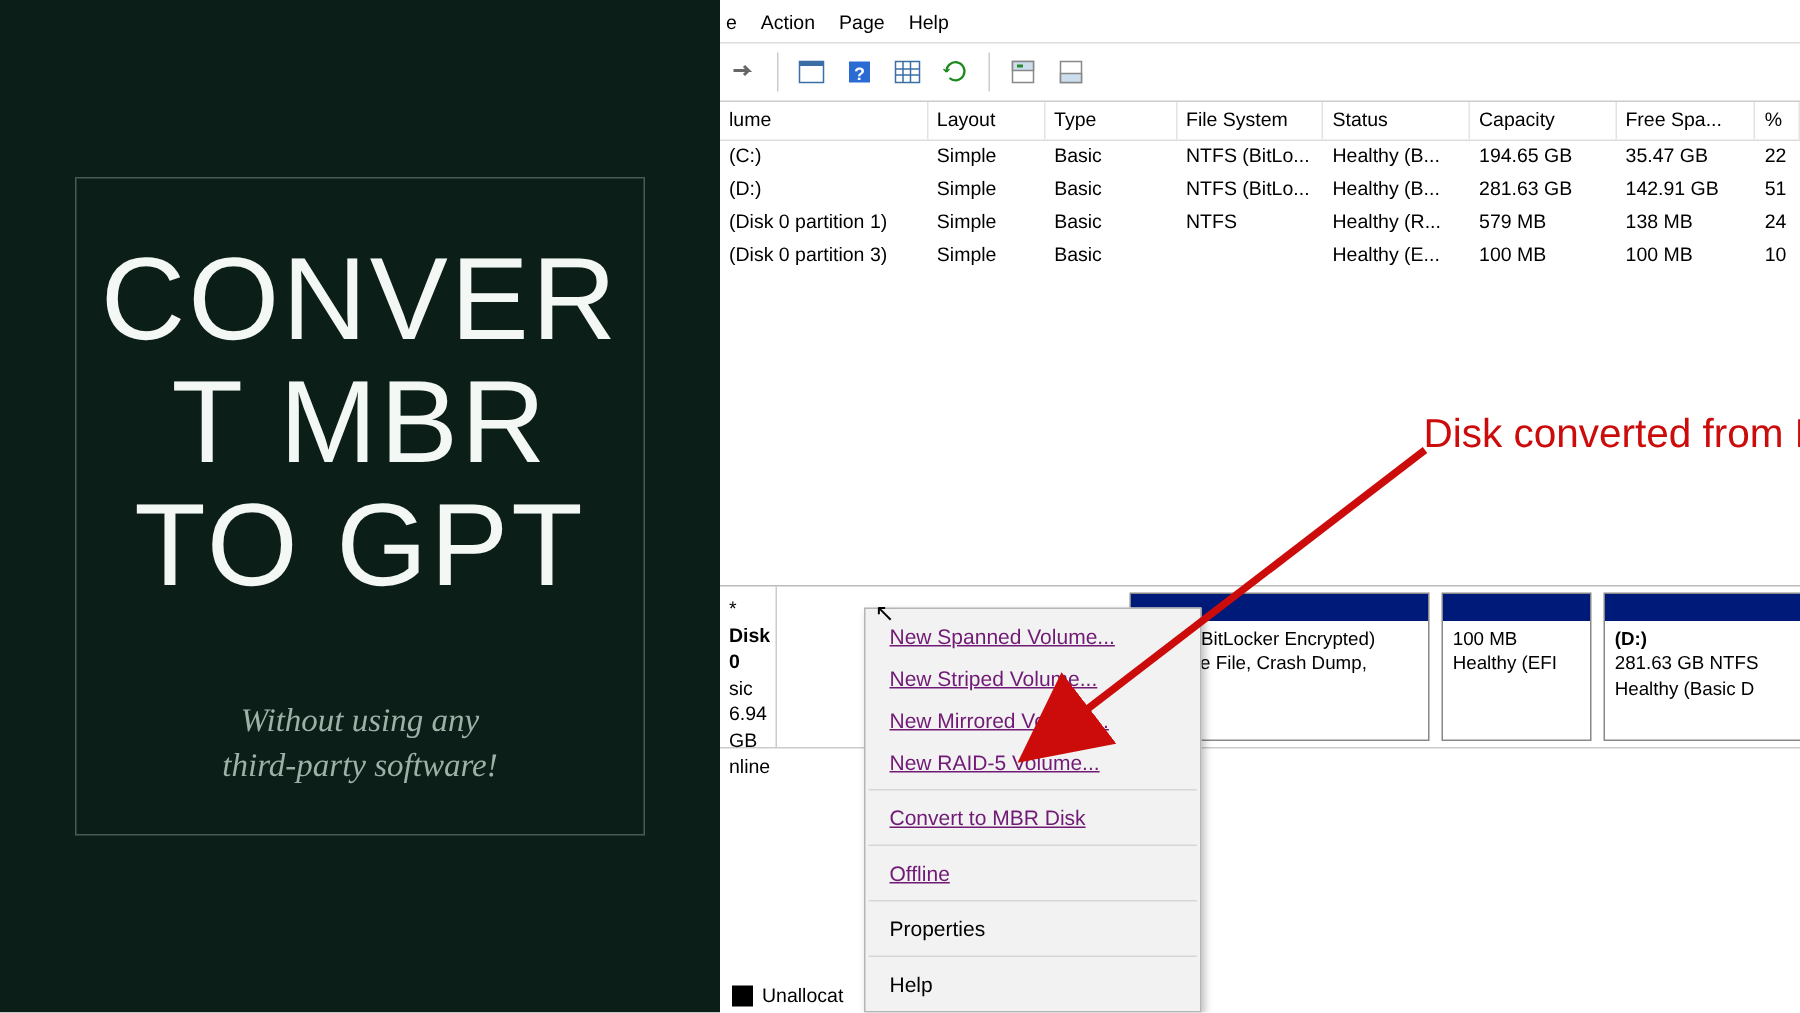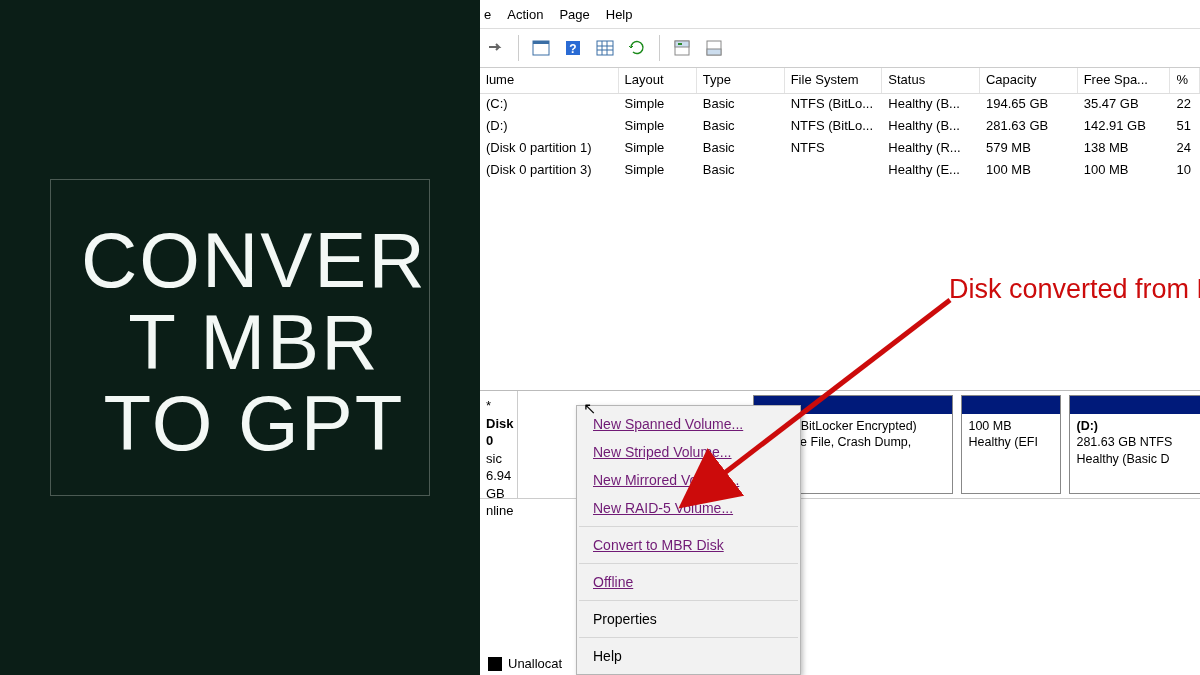--- a/index.html
+++ b/index.html
@@ -6,21 +6,21 @@
 body { width: 1200px; height: 675px; overflow: hidden; font-family: "Segoe UI", Tahoma, sans-serif; position: relative; background: #fff; }
 
 
 .promo {
   position: absolute; left: 0; top: 0; width: 480px; height: 675px;
   background: #0b1e17; color: #e6efe9;
   display: flex; flex-direction: column; align-items: center; justify-content: center;
 }
 .promo-frame {
   border: 1px solid #4b5a53; padding: 40px 30px 30px 30px; width: 380px;
-  display: flex; flex-direction: row; align-items: center;
+  display: flex; flex-direction: column; align-items: center;
 }
 .promo-title {
   font-family: "Segoe UI Light", "Segoe UI", sans-serif;
   font-weight: 300; font-size: 78px; line-height: 1.05; text-align: center; letter-spacing: 2px;
   color: #f3f8f5;
 }
 .promo-sub {
   margin-top: 60px; font-style: italic; font-family: Georgia, serif;
   font-size: 22px; color: #9fb0a7; text-align: center; line-height: 1.4;
 }
@@ -92,20 +92,24 @@
 </style>
 </head>
 <body>
 
 <div class="promo">
   <div class="promo-frame">
     <div class="promo-title">
       <span>CONVER</span><br>
       <span>T MBR</span><br>
       <span>TO GPT</span>
+    </div>
+    <div class="promo-sub">
+      <span>Without using any</span><br>
+      <span>third-party software!</span>
     </div>
   </div>
 </div>
 
 <div class="app">
 
   <div class="menubar">
     <span>e</span>
     <span>Action</span>
     <span>Page</span>

